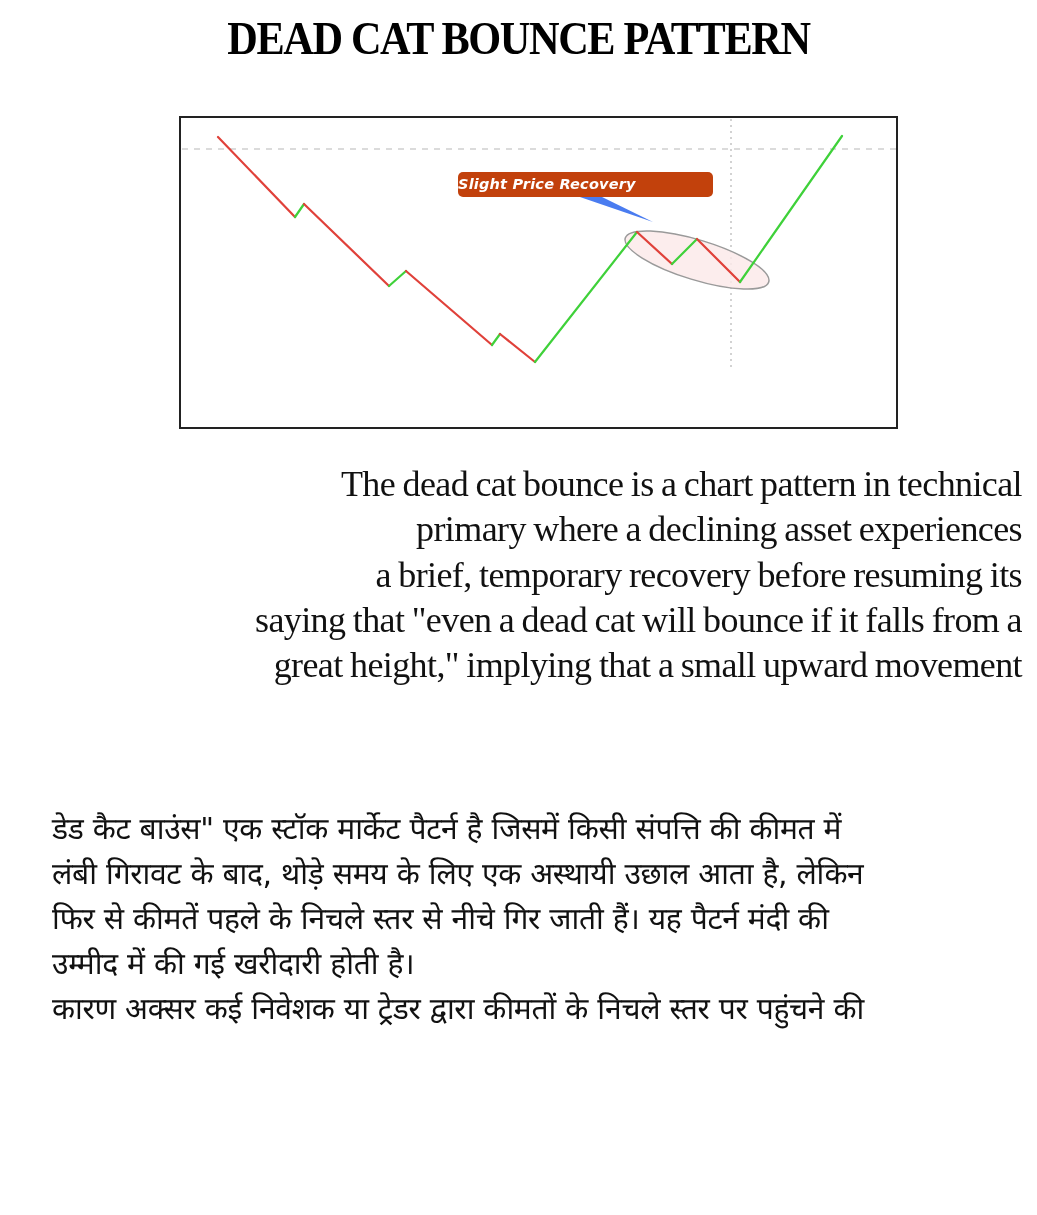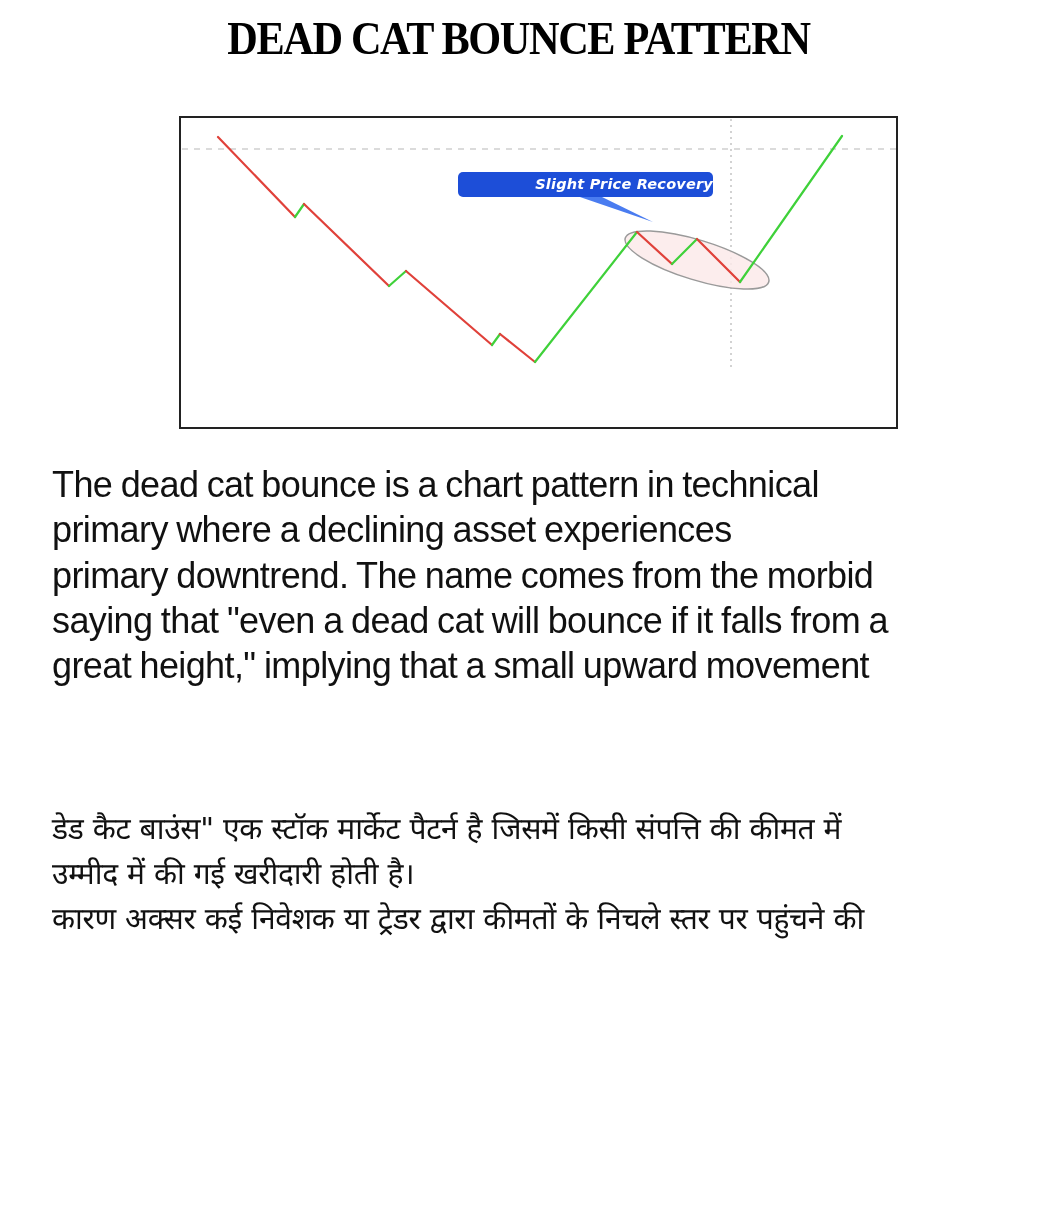--- a/index.html
+++ b/index.html
@@ -9,28 +9,28 @@
     font-family:"Liberation Serif", serif; font-weight:bold; font-size:46px;
     letter-spacing:-1.5px; transform:scaleX(0.92); transform-origin:center; color:#000;
   }
   .chart-frame {
     position:absolute; left:179px; top:116px; width:719px; height:313px;
     border:2px solid #222; box-sizing:border-box; background:#fff;
   }
   svg.chart { position:absolute; left:0; top:0; width:1037px; height:1215px; pointer-events:none; }
   .callout {
     position:absolute; left:458px; top:172px; width:255px; height:25px;
-    background:#1d4ed8; border-radius:5px; color:#fff;
+    background:#c2410c; border-radius:5px; color:#fff;
     font-family:"DejaVu Sans", sans-serif; font-style:italic; font-weight:bold;
-    font-size:14.5px; line-height:25px; text-align:right; letter-spacing:0.2px;
+    font-size:14.5px; line-height:25px; text-align:left; letter-spacing:0.2px;
   }
   .para-en {
     position:absolute; left:52px; top:462px; width:970px;
-    font-family:Liberation Sans, sans-serif; font-size:36px; line-height:45.3px;
-    color:#111; letter-spacing:-0.6px; word-spacing:-1px;
+    font-family:Liberation Serif, serif; font-size:36px; line-height:45.3px;
+    color:#111; letter-spacing:-0.6px; word-spacing:-1px;text-align:right;
   }
   .para-en .line { display:block; white-space:nowrap; }
   .para-hi {
     position:absolute; left:52px; top:806px; width:970px;
     font-family:"DejaVu Sans", sans-serif; font-size:30px; line-height:45px;
     color:#111; letter-spacing:-0.3px;
   }
   .para-hi .line { display:block; white-space:nowrap; }
 </style>
 </head>
@@ -63,22 +63,24 @@
       <line x1="697" y1="239" x2="740" y2="282" stroke="#e0413a"></line>
       <line x1="740" y1="282" x2="842" y2="136" stroke="#3fd13a"></line>
     </g>
 </svg>
 
 <div class="callout">Slight Price Recovery</div>
 
 <div class="para-en">
   <span class="line">The dead cat bounce is a chart pattern in technical</span>
   <span class="line">primary where a declining asset experiences</span>
-  <span class="line">primary downtrend. The name comes from the morbid</span>
+  <span class="line">a brief, temporary recovery before resuming its</span>
   <span class="line">saying that "even a dead cat will bounce if it falls from a</span>
   <span class="line">great height," implying that a small upward movement</span>
 </div>
 
 <div class="para-hi">
   <span class="line">डेड कैट बाउंस" एक स्टॉक मार्केट पैटर्न है जिसमें किसी संपत्ति की कीमत में</span>
+  <span class="line">लंबी गिरावट के बाद, थोड़े समय के लिए एक अस्थायी उछाल आता है, लेकिन</span>
+  <span class="line">फिर से कीमतें पहले के निचले स्तर से नीचे गिर जाती हैं। यह पैटर्न मंदी की</span>
   <span class="line">उम्मीद में की गई खरीदारी होती है।</span>
   <span class="line">कारण अक्सर कई निवेशक या ट्रेडर द्वारा कीमतों के निचले स्तर पर पहुंचने की</span>
 </div>
 
 </body></html>

